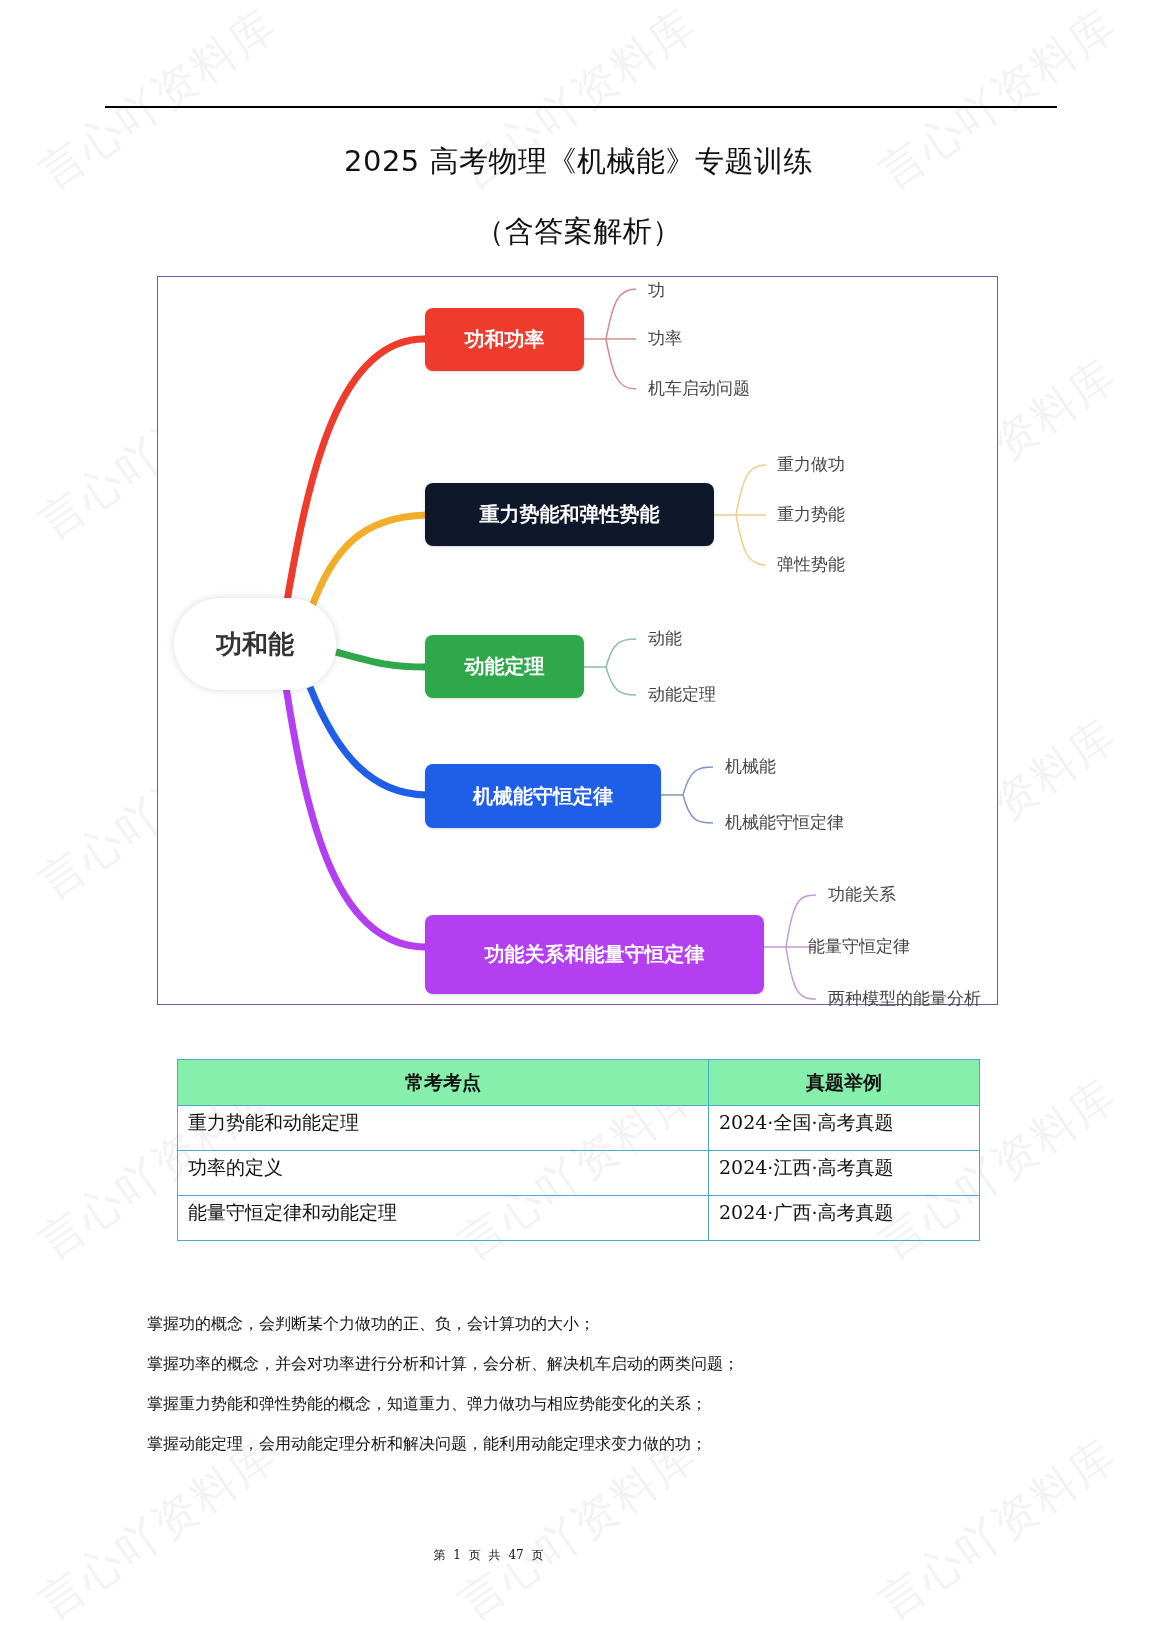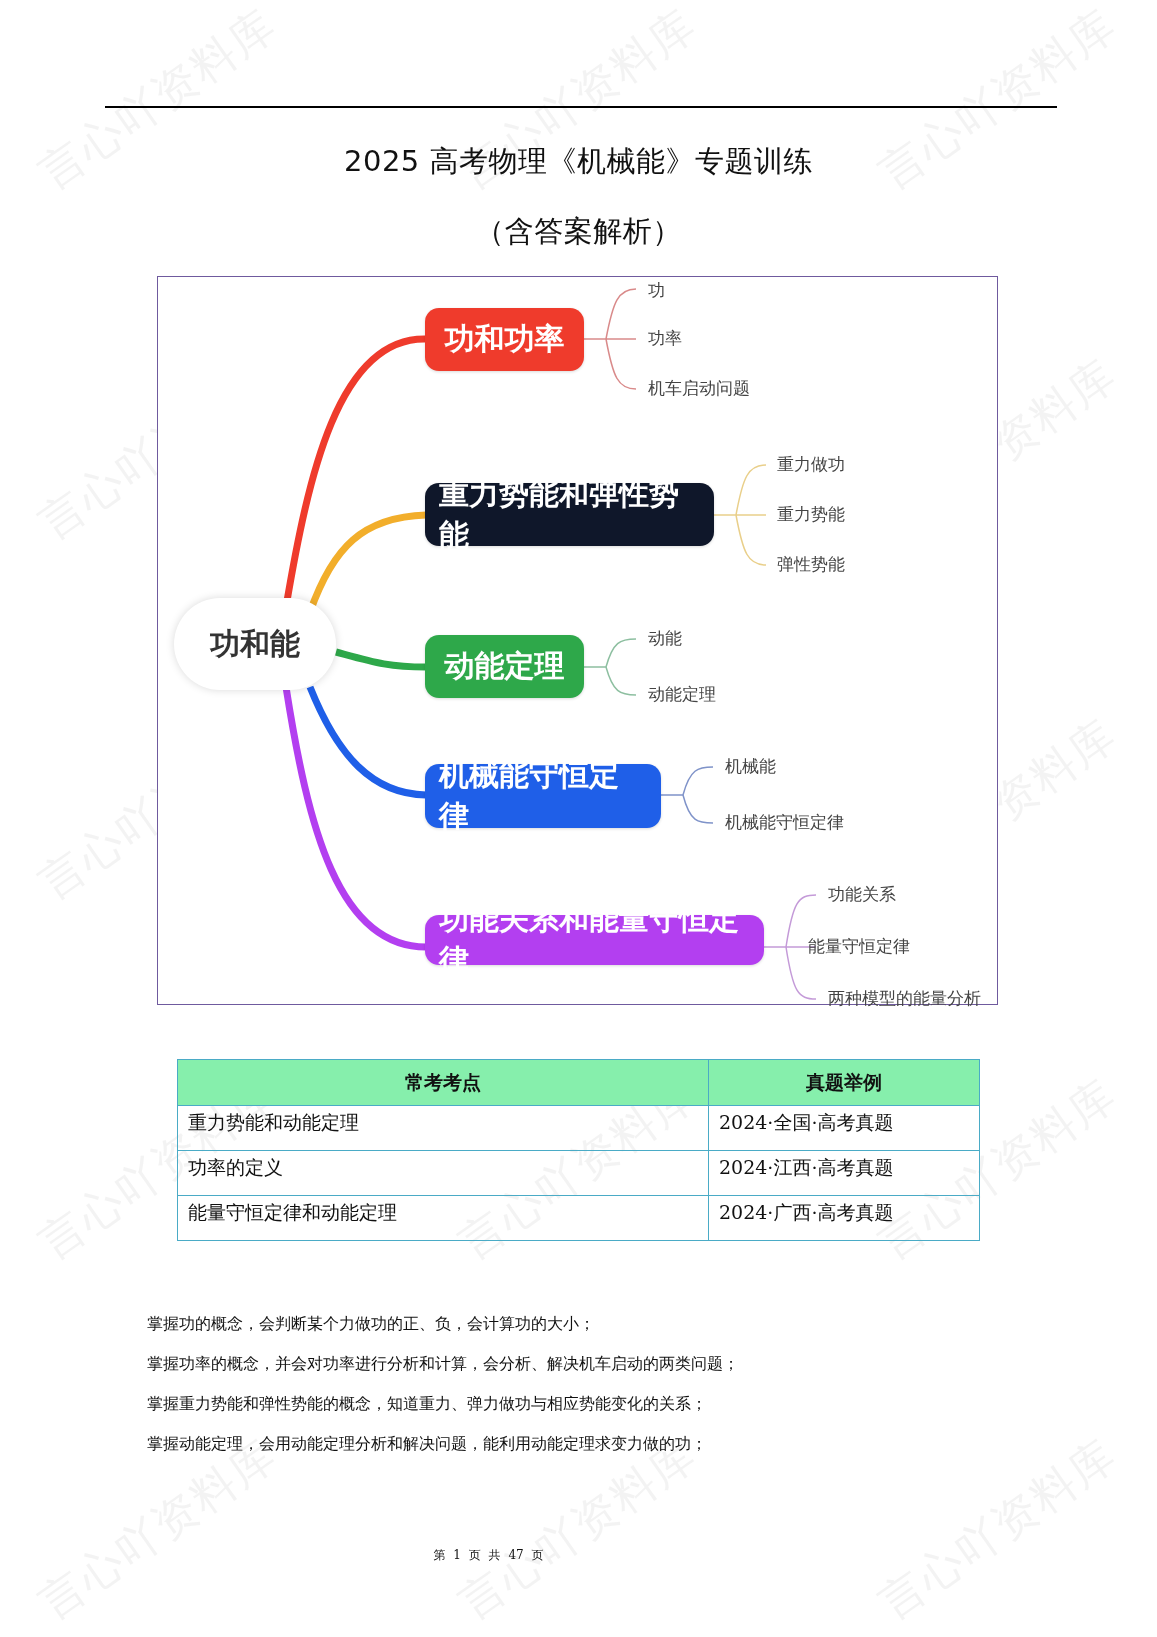--- a/index.html
+++ b/index.html
@@ -26,27 +26,27 @@
     left: 157px; top: 276px; width: 839px; height: 727px;
     border: 1.5px solid #6f5a9e; box-sizing: content-box; background: #fff;
   }
   .mm-svg { position: absolute; left: 0; top: 0; }
   .mm-center {
     position: absolute; left: 16px; top: 321px; width: 162px; height: 92px;
     background: #fff; border-radius: 46px;
     box-shadow: 0 0 8px rgba(0,0,0,0.15);
     display: flex; align-items: center; justify-content: center;
     font-family: Liberation Serif, serif; font-weight: bold;
-    font-size: 30px; color: #333;
+    font-size: 26px; color: #333;
   }
   .mm-branch {
-    position: absolute; border-radius: 14px;
+    position: absolute; border-radius: 8px;
     display: flex; align-items: center; justify-content: center;
     font-family: "DejaVu Sans", sans-serif; font-weight: bold;
-    font-size: 30px; color: #fff; padding: 0 14px; box-sizing: border-box;
+    font-size: 20px; color: #fff; padding: 0 14px; box-sizing: border-box;
     box-shadow: 0 1px 3px rgba(0,0,0,0.15);
   }
   .mm-leaf {
     position: absolute; font-family: "DejaVu Sans", sans-serif;
     font-size: 17px; color: #444; white-space: nowrap;
   }
   .exam-table {
     position: absolute; left: 177px; top: 1059px; width: 803px;
     border-collapse: collapse; font-size: 19px;
     font-family: "DejaVu Serif", "Liberation Serif", serif;
@@ -113,21 +113,21 @@
 
     <path d="M606,670 L628,670 M628,670 C635,625 640,618 658,618 M628,670 L658,670 M628,670 C635,715 640,722 658,722" stroke="#c49ad8" stroke-width="1.5" fill="none"></path>
   </svg>
 
   <div class="mm-center">功和能</div>
 
   <div class="mm-branch" style="left:267px;top:31px;width:159px;height:63px;background:#ef3b2c;">功和功率</div>
   <div class="mm-branch" style="left:267px;top:206px;width:289px;height:63px;background:#0f172a;">重力势能和弹性势能</div>
   <div class="mm-branch" style="left:267px;top:358px;width:159px;height:63px;background:#2ea84a;">动能定理</div>
   <div class="mm-branch" style="left:267px;top:487px;width:236px;height:64px;background:#1f5fe8;">机械能守恒定律</div>
-  <div class="mm-branch" style="left:267px;top:638px;width:339px;height:50px;background:#b33ff0;">功能关系和能量守恒定律</div>
+  <div class="mm-branch" style="left:267px;top:638px;width:339px;height:79px;background:#b33ff0;">功能关系和能量守恒定律</div>
 
   <div class="mm-leaf" style="left:490px;top:2px;">功</div>
   <div class="mm-leaf" style="left:490px;top:50px;">功率</div>
   <div class="mm-leaf" style="left:490px;top:100px;">机车启动问题</div>
 
   <div class="mm-leaf" style="left:619px;top:176px;">重力做功</div>
   <div class="mm-leaf" style="left:619px;top:226px;">重力势能</div>
   <div class="mm-leaf" style="left:619px;top:276px;">弹性势能</div>
 
   <div class="mm-leaf" style="left:490px;top:350px;">动能</div>

